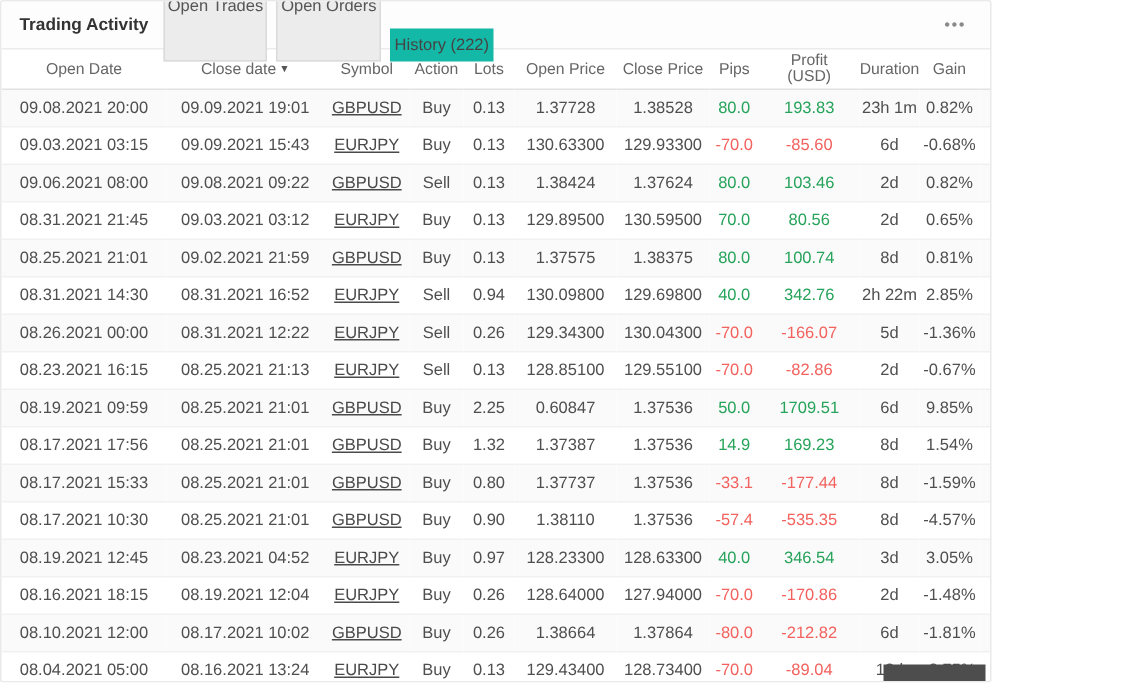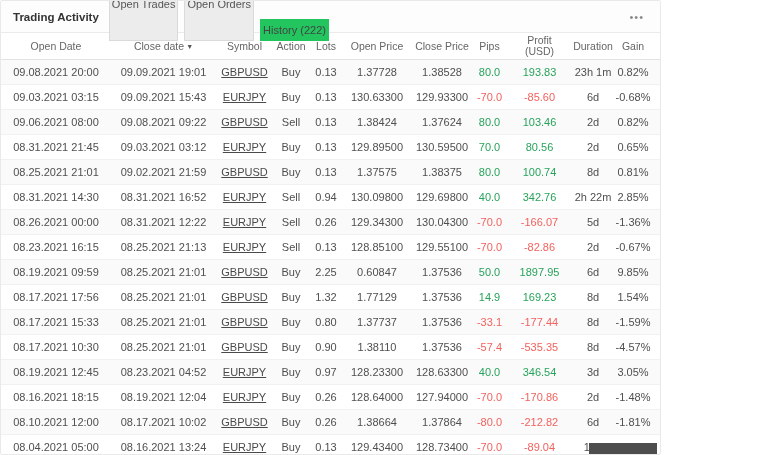--- a/index.html
+++ b/index.html
@@ -8,21 +8,21 @@
   .widget { position:relative; width:661px; height:455px; background:#fff;
             border:1px solid #e9e9e9; border-radius:2px; overflow:hidden; }
 
   
   .tabbar { display:flex; align-items:center; height:32px; background:#fdfdfd;
             border-bottom:1px solid #ebebeb; padding:0 10px; }
   .widget-title { font-size:11.5px; font-weight:bold; color:#333; padding:0 10px 0 2px; }
   .tabs { display:flex; gap:6px; }
   .tab { font-size:11px; color:#555; background:#ececec; border:1px solid #dadada;
          padding:4px 2px; cursor:pointer; white-space:nowrap; }
-  .tab.active { background:#22c55e; border-color:transparent; color:#444;margin-top:26px; }
+  .tab.active { background:#14b8a6; border-color:transparent; color:#444;margin-top:26px; }
   .more-btn { margin-left:auto; color:#8a8a8a; font-size:11px; letter-spacing:1px;
               cursor:pointer; padding:0 6px; }
 
   
   table { border-collapse:collapse; table-layout:fixed; width:760px; }
   th { font-weight:normal; font-size:10.5px; color:#666; height:26px;
        border-bottom:1px solid #e2e2e2; text-align:center; vertical-align:middle;
        white-space:nowrap; overflow:hidden; cursor:pointer; }
   th .sub { font-size:10.5px; color:#666; line-height:1.05; }
   td { font-size:11px; color:#4f4f4f; height:25px; text-align:center;
@@ -287,42 +287,42 @@
         </tr>
         <tr>
           <td>08.19.2021 09:59</td>
           <td>08.25.2021 21:01</td>
           <td><span class="symbol-link">GBPUSD</span></td>
           <td>Buy</td>
           <td>2.25</td>
           <td>0.60847</td>
           <td>1.37536</td>
           <td><span class="pos">50.0</span></td>
-          <td><span class="pos">1897.95</span></td>
+          <td><span class="pos">1709.51</span></td>
           <td>6d</td>
           <td>9.85%</td>
           <td>
             <div class="spark-wrap">
               <svg width="78" height="21">
                 <polygon points="0.0,4.2 4.7,6.3 9.4,11.2 14.0,16.1 18.7,16.8 23.4,14.7 28.1,9.1 32.8,6.3 37.4,8.4 42.1,5.6 46.8,4.9 51.5,7.0 56.2,5.6 60.8,6.3 65.5,4.2 70.2,2.8 78.0,3.5 78,21 0,21" fill="#d3dcf7" fill-opacity="0.8"></polygon>
                 <polyline points="0.0,4.2 4.7,6.3 9.4,11.2 14.0,16.1 18.7,16.8 23.4,14.7 28.1,9.1 32.8,6.3 37.4,8.4 42.1,5.6 46.8,4.9 51.5,7.0 56.2,5.6 60.8,6.3 65.5,4.2 70.2,2.8 78.0,3.5" fill="none" stroke="#7b8ce0" stroke-width="1.3"></polyline>
                 <circle cx="14.0" cy="16.1" r="2" fill="#f05454"></circle>
                 <circle cx="70.2" cy="2.8" r="2" fill="#3db34f"></circle>
                 <circle cx="78.0" cy="3.5" r="2" fill="#f05454"></circle>
               </svg>
             </div>
           </td>
         </tr>
         <tr>
           <td>08.17.2021 17:56</td>
           <td>08.25.2021 21:01</td>
           <td><span class="symbol-link">GBPUSD</span></td>
           <td>Buy</td>
           <td>1.32</td>
-          <td>1.77129</td>
+          <td>1.37387</td>
           <td>1.37536</td>
           <td><span class="pos">14.9</span></td>
           <td><span class="pos">169.23</span></td>
           <td>8d</td>
           <td>1.54%</td>
           <td>
             <div class="spark-wrap">
               <svg width="78" height="21">
                 <polygon points="0.0,3.5 6.2,4.2 12.5,6.3 18.7,9.1 25.0,11.2 31.2,14.0 37.4,16.1 42.1,13.3 46.8,8.4 51.5,7.0 56.2,7.7 60.8,9.1 65.5,7.7 71.8,7.0 78.0,6.3 78,21 0,21" fill="#d3dcf7" fill-opacity="0.8"></polygon>
                 <polyline points="0.0,3.5 6.2,4.2 12.5,6.3 18.7,9.1 25.0,11.2 31.2,14.0 37.4,16.1 42.1,13.3 46.8,8.4 51.5,7.0 56.2,7.7 60.8,9.1 65.5,7.7 71.8,7.0 78.0,6.3" fill="none" stroke="#7b8ce0" stroke-width="1.3"></polyline>

